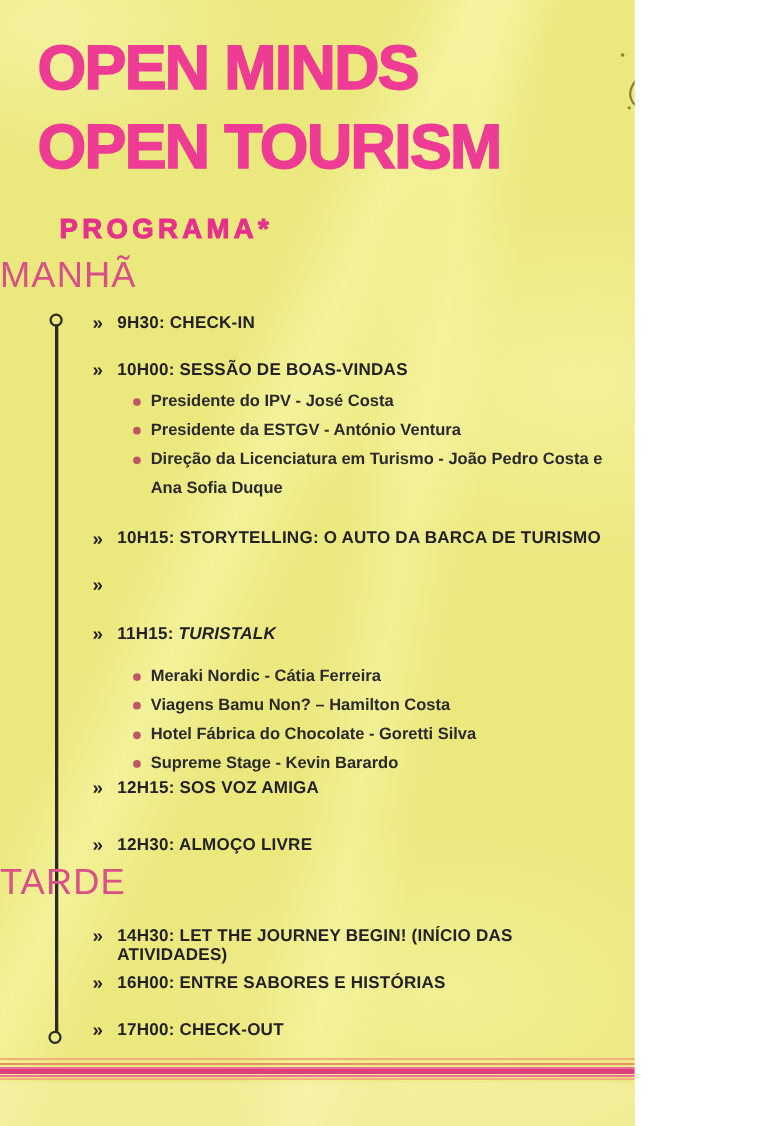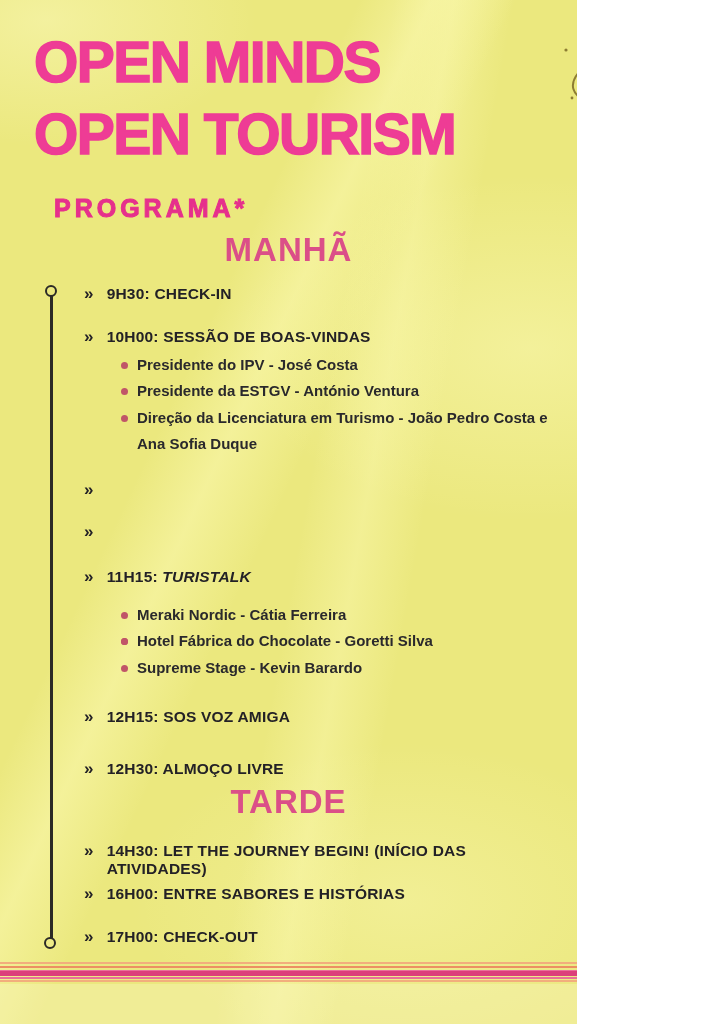--- a/index.html
+++ b/index.html
@@ -26,22 +26,22 @@
   
   .logo{position:absolute;left:558px;top:2px;width:150px;height:140px;}
   
   .programa{
     position:absolute;left:54px;top:194px;
     font-size:25px;font-weight:800;letter-spacing:4px;
     color:#e6308c;-webkit-text-stroke:1px #e6308c;
   }
   
   .section-label{
-    position:absolute;left:0;width:100%;text-align:center;
-    font-size:33px;font-weight:700;letter-spacing:1px;color:#db4f88;
+    position:absolute;left:0;width:100%;
+    font-size:33px;font-weight:400;letter-spacing:1px;color:#db4f88;
   }
   #row-manha{top:231px;}
   #row-tarde{top:783px;}
   
   .tl-line{position:absolute;left:50px;top:295px;width:2.5px;height:644px;background:#2b2a26;}
   .tl-dot{position:absolute;width:8px;height:8px;border:2.5px solid #2b2a26;border-radius:50%;background:transparent;}
   .tl-dot.top{left:45px;top:285px;}
   .tl-dot.bottom{left:44px;top:937px;}
   
   .sched-row{
@@ -156,31 +156,32 @@
         <span class="chev">»</span>
         <span class="item-title">10H00: SESSÃO DE BOAS-VINDAS</span>
       </div>
       <ul class="bullet-group" id="grp-1">
         <li><span class="dot"></span><span class="btext">Presidente do IPV - José Costa</span></li>
         <li><span class="dot"></span><span class="btext">Presidente da ESTGV - António Ventura</span></li>
         <li><span class="dot"></span><span class="btext">Direção da Licenciatura em Turismo - João Pedro Costa e Ana Sofia Duque</span></li>
       </ul>
       <div class="sched-row" id="row-3">
         <span class="chev">»</span>
+        <span class="item-title">10H15: STORYTELLING: O AUTO DA BARCA DE TURISMO</span>
       </div>
       <div class="sched-row" id="row-4">
         <span class="chev">»</span>
       </div>
       <div class="sched-row" id="row-5">
         <span class="chev">»</span>
         <span class="item-title"><span>11H15: </span><em>TURISTALK</em></span>
       </div>
       <ul class="bullet-group" id="grp-2">
         <li><span class="dot"></span><span class="btext">Meraki Nordic - Cátia Ferreira</span></li>
-        <li><span class="dot"></span></li>
+        <li><span class="dot"></span><span class="btext">Viagens Bamu Non? – Hamilton Costa</span></li>
         <li><span class="dot"></span><span class="btext">Hotel Fábrica do Chocolate - Goretti Silva</span></li>
         <li><span class="dot"></span><span class="btext">Supreme Stage - Kevin Barardo</span></li>
       </ul>
       <div class="sched-row" id="row-6">
         <span class="chev">»</span>
         <span class="item-title">12H15: SOS VOZ AMIGA</span>
       </div>
       <div class="sched-row" id="row-7">
         <span class="chev">»</span>
         <span class="item-title">12H30: ALMOÇO LIVRE</span>

